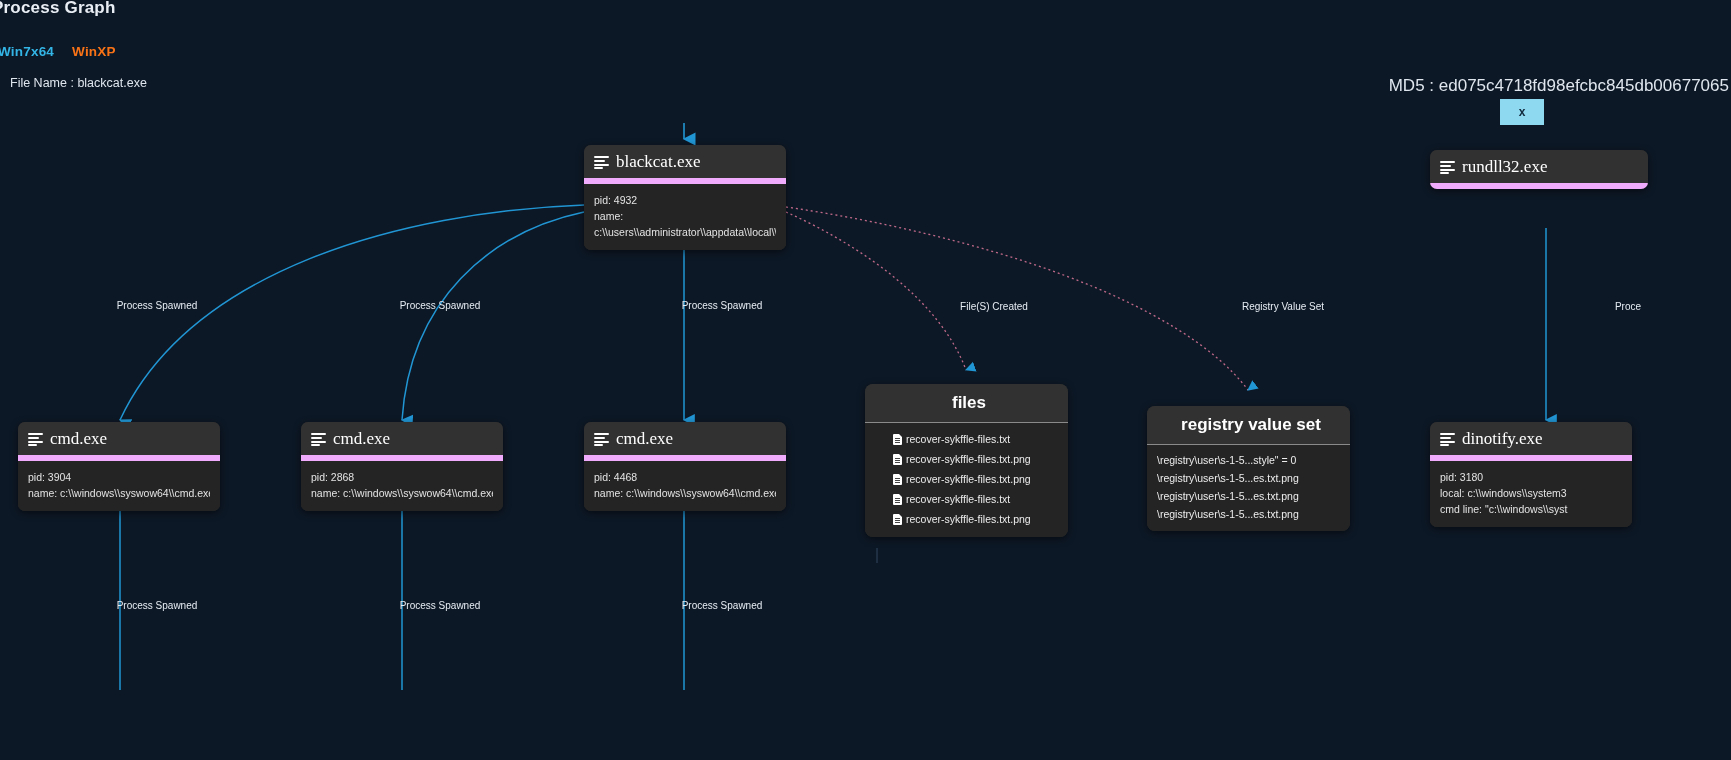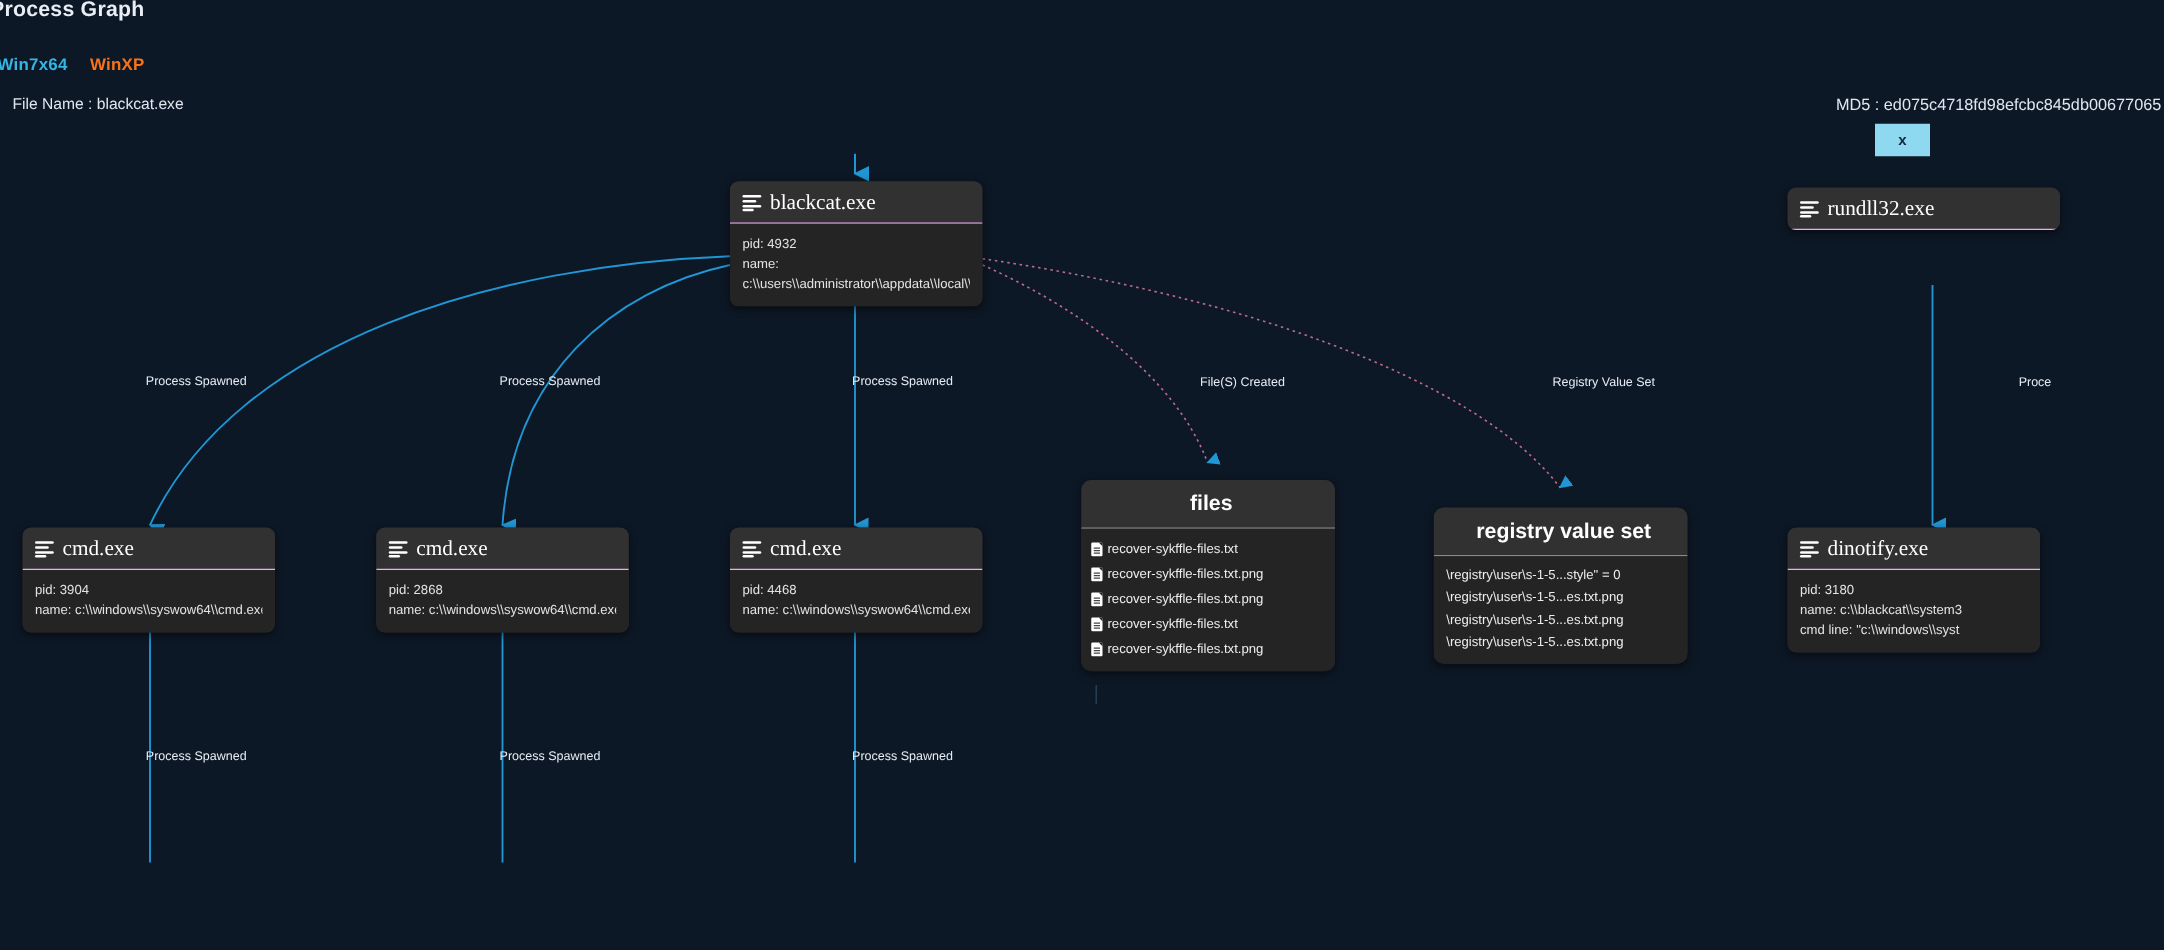--- a/index.html
+++ b/index.html
@@ -56,21 +56,21 @@
     position: absolute;
     left: 10px;
     top: 76px;
     font-size: 12.5px;
     color: #dfe6ee;
   }
   .md5-line {
     position: absolute;
     right: 2px;
     top: 76px;
-    font-size: 13px;
+    font-size: 17px;
     color: #dfe6ee;
     white-space: nowrap;
   }
   .close-btn {
     position: absolute;
     left: 1500px;
     top: 99px;
     width: 44px;
     height: 26px;
     background: #8ed8f0;
@@ -90,21 +90,21 @@
     background: #2b2b2b;
     border-radius: 7px;
     box-shadow: 0 2px 7px rgba(0,0,0,0.55);
     overflow: hidden;
   }
   .node-head {
     display: flex;
     align-items: center;
     gap: 7px;
     padding: 7px 10px 6px 10px;
-    border-bottom: 1px solid #f0abfc;
+    border-bottom: 6px solid #f0abfc;
     background: #313131;
   }
   .node-head .title {
     font-family: "Liberation Serif", serif;
     font-size: 17px;
     color: #ffffff;
     white-space: nowrap;
   }
   .node-body {
     padding: 8px 10px 10px 10px;
@@ -158,21 +158,21 @@
     background: #313131;
     border-bottom: 1px solid #8a8a8a;
   }
   .list-node .list-body { background: #242424; padding: 6px 0 8px 0; }
   .list-node .list-row {
     display: flex;
     align-items: center;
     gap: 4px;
     font-size: 10.5px;
     color: #ededed;
-    padding: 4px 10px 4px 8px;
+    padding: 4px 10px 4px 28px;
     white-space: nowrap;
     overflow: hidden;
   }
   .reg-row {
     font-size: 10.5px;
     color: #ededed;
     padding: 3px 10px 3px 10px;
     white-space: nowrap;
     overflow: hidden;
   }
@@ -386,18 +386,18 @@
       <span class="proc-icon">
           <i></i>
           <i></i>
           <i></i>
           <i></i>
         </span>
       <span class="title">dinotify.exe</span>
     </div>
     <div class="node-body">
       <div class="row">pid: 3180</div>
-      <div class="row">name: c:\\blackcat\\system3</div>
+      <div class="row">local: c:\\windows\\system3</div>
       <div class="row">cmd line: "c:\\windows\\syst</div>
     </div>
   </div>
 
 </div>
 
 </body></html>

